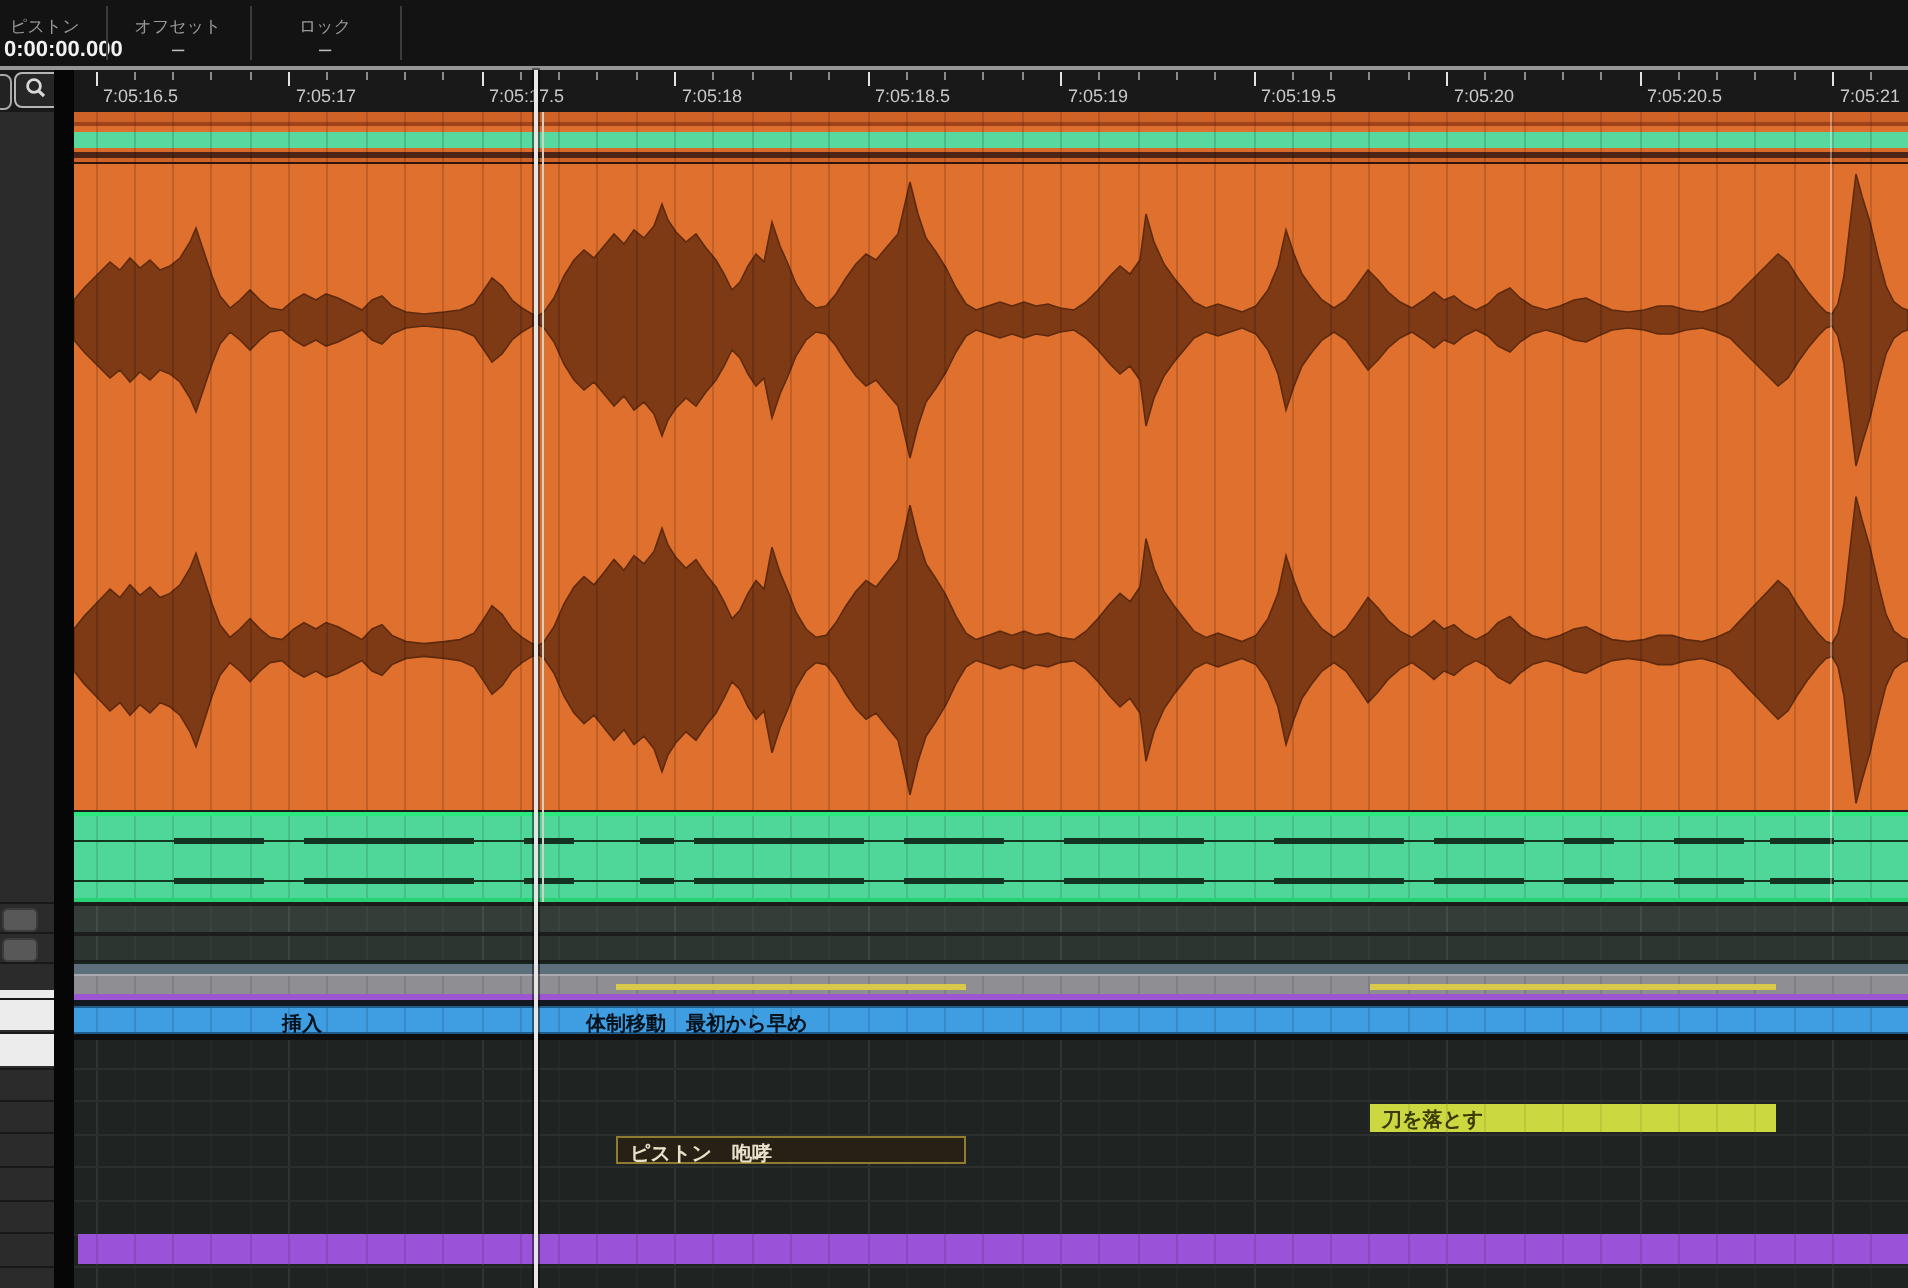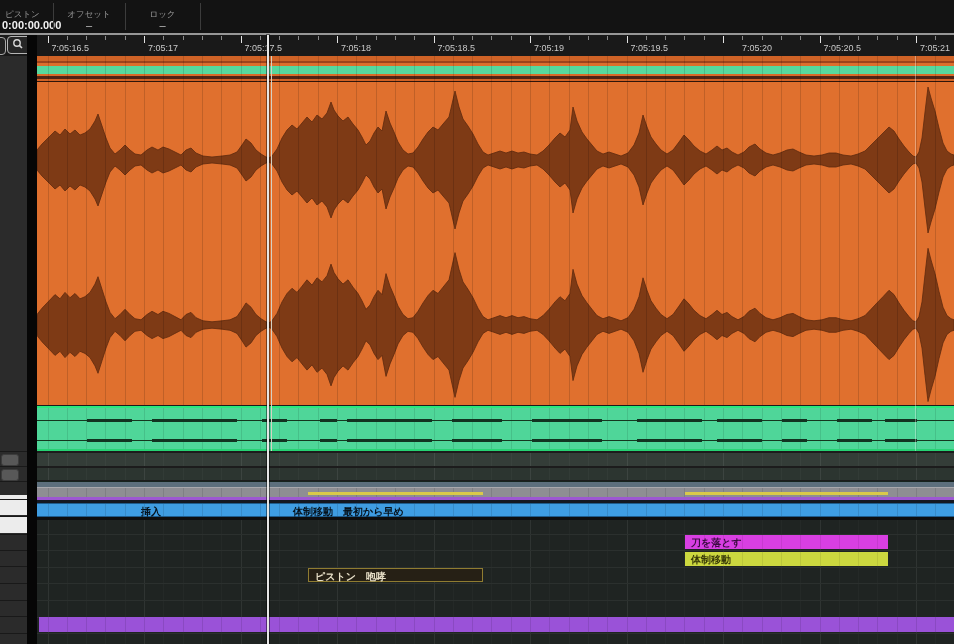--- a/index.html
+++ b/index.html
@@ -114,21 +114,21 @@
         <div class="tick" style="position: absolute; left: 568.6px; top: 1px; width: 1px; height: 4px;"></div>
         <div class="tick" style="position: absolute; left: 587.9px; top: 1px; width: 1px; height: 4px;"></div>
         <div class="tick" style="position: absolute; left: 607.2px; top: 1px; width: 1px; height: 4px;"></div>
         <div class="tick major" style="position: absolute; left: 626.5px; top: 1px; width: 1px; height: 7px;"></div>
         <div class="rlabel abs" style="position: absolute; left: 630.5px;">7:05:19.5</div>
         <div class="tick" style="position: absolute; left: 645.8px; top: 1px; width: 1px; height: 4px;"></div>
         <div class="tick" style="position: absolute; left: 665.1px; top: 1px; width: 1px; height: 4px;"></div>
         <div class="tick" style="position: absolute; left: 684.4px; top: 1px; width: 1px; height: 4px;"></div>
         <div class="tick" style="position: absolute; left: 703.7px; top: 1px; width: 1px; height: 4px;"></div>
         <div class="tick major" style="position: absolute; left: 723px; top: 1px; width: 1px; height: 7px;"></div>
-        <div class="rlabel abs" style="position: absolute; left: 742px;">7:05:20</div>
+        <div class="rlabel abs" style="position: absolute; left: 727px;">7:05:20</div>
         <div class="tick" style="position: absolute; left: 742.3px; top: 1px; width: 1px; height: 4px;"></div>
         <div class="tick" style="position: absolute; left: 761.6px; top: 1px; width: 1px; height: 4px;"></div>
         <div class="tick" style="position: absolute; left: 780.9px; top: 1px; width: 1px; height: 4px;"></div>
         <div class="tick" style="position: absolute; left: 800.2px; top: 1px; width: 1px; height: 4px;"></div>
         <div class="tick major" style="position: absolute; left: 819.5px; top: 1px; width: 1px; height: 7px;"></div>
         <div class="rlabel abs" style="position: absolute; left: 823.5px;">7:05:20.5</div>
         <div class="tick" style="position: absolute; left: 838.8px; top: 1px; width: 1px; height: 4px;"></div>
         <div class="tick" style="position: absolute; left: 858.1px; top: 1px; width: 1px; height: 4px;"></div>
         <div class="tick" style="position: absolute; left: 877.4px; top: 1px; width: 1px; height: 4px;"></div>
         <div class="tick" style="position: absolute; left: 896.7px; top: 1px; width: 1px; height: 4px;"></div>
@@ -603,45 +603,32 @@
         <div style="position: absolute; left: 859.7px; top: 0px; width: 1px; height: 124px; background: rgba(255, 255, 255, 0.024);"></div>
         <div style="position: absolute; left: 879px; top: 0px; width: 1px; height: 124px; background: rgba(255, 255, 255, 0.075);"></div>
         <div style="position: absolute; left: 898.3px; top: 0px; width: 1px; height: 124px; background: rgba(255, 255, 255, 0.024);"></div>
         <div style="position: absolute; left: 0px; top: 14px; width: 917px; height: 1px; background: rgb(43, 48, 46);"></div>
         <div style="position: absolute; left: 0px; top: 30px; width: 917px; height: 1px; background: rgb(43, 48, 46);"></div>
         <div style="position: absolute; left: 0px; top: 46.5px; width: 917px; height: 1px; background: rgb(43, 48, 46);"></div>
         <div style="position: absolute; left: 0px; top: 63px; width: 917px; height: 1px; background: rgb(43, 48, 46);"></div>
         <div style="position: absolute; left: 0px; top: 80px; width: 917px; height: 1px; background: rgb(43, 48, 46);"></div>
         <div style="position: absolute; left: 0px; top: 96.5px; width: 917px; height: 1px; background: rgb(43, 48, 46);"></div>
         <div style="position: absolute; left: 0px; top: 113px; width: 917px; height: 1px; background: rgb(43, 48, 46);"></div>
-        <div style="position: absolute; left: 648px; top: 15px; width: 203px; height: 14px; background: rgb(216, 63, 226); box-sizing: border-box; border: none;">
-          <div style="position: absolute; left: 18.7px; top: 0px; width: 1px; height: 14px; background: rgba(0, 0, 0, 0.08);"></div>
-          <div style="position: absolute; left: 38px; top: 0px; width: 1px; height: 14px; background: rgba(0, 0, 0, 0.08);"></div>
-          <div style="position: absolute; left: 57.3px; top: 0px; width: 1px; height: 14px; background: rgba(0, 0, 0, 0.08);"></div>
-          <div style="position: absolute; left: 76.6px; top: 0px; width: 1px; height: 14px; background: rgba(0, 0, 0, 0.08);"></div>
-          <div style="position: absolute; left: 95.9px; top: 0px; width: 1px; height: 14px; background: rgba(0, 0, 0, 0.08);"></div>
-          <div style="position: absolute; left: 115.2px; top: 0px; width: 1px; height: 14px; background: rgba(0, 0, 0, 0.08);"></div>
-          <div style="position: absolute; left: 134.5px; top: 0px; width: 1px; height: 14px; background: rgba(0, 0, 0, 0.08);"></div>
-          <div style="position: absolute; left: 153.8px; top: 0px; width: 1px; height: 14px; background: rgba(0, 0, 0, 0.08);"></div>
-          <div style="position: absolute; left: 173.1px; top: 0px; width: 1px; height: 14px; background: rgba(0, 0, 0, 0.08);"></div>
-          <div style="position: absolute; left: 192.4px; top: 0px; width: 1px; height: 14px; background: rgba(0, 0, 0, 0.08);"></div>
-          <span class="abs bclip-label" style="left: 6px; top: 1px; color: rgb(60, 11, 66);">刀を落とす</span>
-        </div>
         <div style="position: absolute; left: 648px; top: 32px; width: 203px; height: 14px; background: rgb(204, 216, 63); box-sizing: border-box; border: none;">
           <div style="position: absolute; left: 18.7px; top: 0px; width: 1px; height: 14px; background: rgba(0, 0, 0, 0.08);"></div>
           <div style="position: absolute; left: 38px; top: 0px; width: 1px; height: 14px; background: rgba(0, 0, 0, 0.08);"></div>
           <div style="position: absolute; left: 57.3px; top: 0px; width: 1px; height: 14px; background: rgba(0, 0, 0, 0.08);"></div>
           <div style="position: absolute; left: 76.6px; top: 0px; width: 1px; height: 14px; background: rgba(0, 0, 0, 0.08);"></div>
           <div style="position: absolute; left: 95.9px; top: 0px; width: 1px; height: 14px; background: rgba(0, 0, 0, 0.08);"></div>
           <div style="position: absolute; left: 115.2px; top: 0px; width: 1px; height: 14px; background: rgba(0, 0, 0, 0.08);"></div>
           <div style="position: absolute; left: 134.5px; top: 0px; width: 1px; height: 14px; background: rgba(0, 0, 0, 0.08);"></div>
           <div style="position: absolute; left: 153.8px; top: 0px; width: 1px; height: 14px; background: rgba(0, 0, 0, 0.08);"></div>
           <div style="position: absolute; left: 173.1px; top: 0px; width: 1px; height: 14px; background: rgba(0, 0, 0, 0.08);"></div>
           <div style="position: absolute; left: 192.4px; top: 0px; width: 1px; height: 14px; background: rgba(0, 0, 0, 0.08);"></div>
-          <span class="abs bclip-label" style="left: 6px; top: 1px; color: rgb(56, 58, 8);">体制移動</span>
+          <span class="abs bclip-label" style="left: 6px; top: 1px; color: rgb(56, 58, 8);">刀を落とす</span>
         </div>
         <div style="position: absolute; left: 271px; top: 48px; width: 175px; height: 14px; background: rgb(38, 32, 21); box-sizing: border-box; border: 1px solid rgb(143, 124, 49);">
           <span class="abs bclip-label" style="left: 6px; top: 1px; color: rgb(232, 224, 200);">ピストン　咆哮</span>
         </div>
         <div style="position: absolute; left: 2px; top: 97px; width: 915px; height: 15px; background: rgb(154, 82, 216); box-sizing: border-box; border: none;">
           <div style="position: absolute; left: 8.5px; top: 0px; width: 1px; height: 15px; background: rgba(0, 0, 0, 0.1);"></div>
           <div style="position: absolute; left: 27.8px; top: 0px; width: 1px; height: 15px; background: rgba(0, 0, 0, 0.1);"></div>
           <div style="position: absolute; left: 47.1px; top: 0px; width: 1px; height: 15px; background: rgba(0, 0, 0, 0.1);"></div>
           <div style="position: absolute; left: 66.4px; top: 0px; width: 1px; height: 15px; background: rgba(0, 0, 0, 0.1);"></div>
           <div style="position: absolute; left: 85.7px; top: 0px; width: 1px; height: 15px; background: rgba(0, 0, 0, 0.1);"></div>

